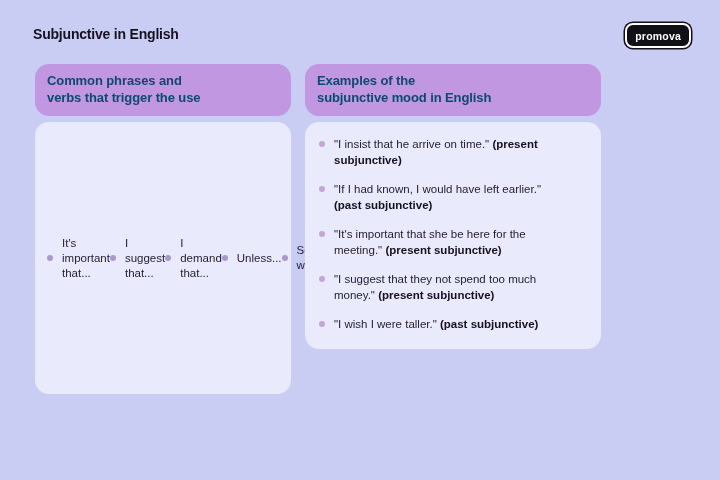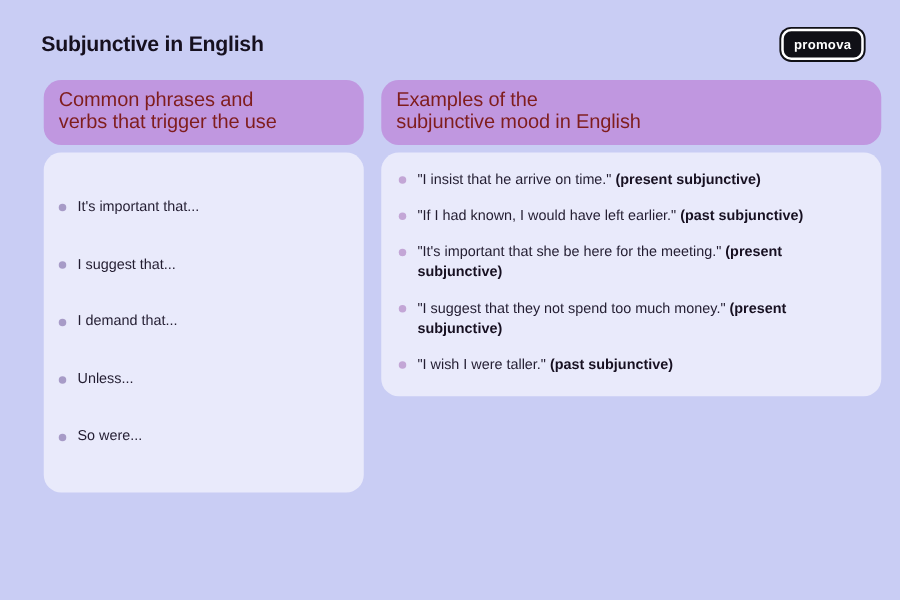--- a/index.html
+++ b/index.html
@@ -11,21 +11,21 @@
   }
   .canvas {
     position: relative;
     width: 720px; height: 480px;
     background: #c9cdf4;
   }
   .page-title {
     position: absolute;
     left: 33px; top: 26px;
     margin: 0;
-    font-size: 17px;
+    font-size: 14px;
     font-weight: 800;
     letter-spacing: -0.2px;
     color: #16101f;
   }
   .badge {
     position: absolute;
     right: 29px; top: 23px;
     background: #101016;
     border: 2px solid #ffffff;
     box-shadow: 0 0 0 1.5px #101016;
@@ -33,46 +33,45 @@
     padding: 1px 8px 2px 8px;
   }
   .badge span {
     color: #ffffff;
     font-size: 10.5px;
     font-weight: 700;
     letter-spacing: 0.2px;
   }
   .col { position: absolute; top: 64px; }
   .col-left { left: 35px; width: 256px; }
-  .col-right { left: 305px; width: 400px; }
+  .col-right { left: 305px; width: 296px; }
   .head-box {
     background: #c097e0;
     border-radius: 14px;
     padding: 9px 12px 10px 12px;
     margin: 0;
   }
   .head-box .hline {
     display: block;
-    font-size: 16px;
+    font-size: 13px;
     line-height: 16.5px;
-    font-weight: 400;
+    font-weight: 700;
     letter-spacing: -0.1px;
-    color: #7f1d1d;
+    color: #0c4a6e;
   }
   .panel {
     background: #e9eafb;
     border-radius: 14px;
     list-style: none;
     margin: 6px 0 0 0;
   }
   .panel-left {
     height: 272px;
     padding: 6px 10px 6px 12px;
     display: flex;
-    flex-direction: column;
     justify-content: space-evenly;
     box-sizing: border-box;
   }
   .panel-right {
     padding: 14px 40px 4px 14px;
   }
   .item {
     display: flex;
     align-items: flex-start;
   }

